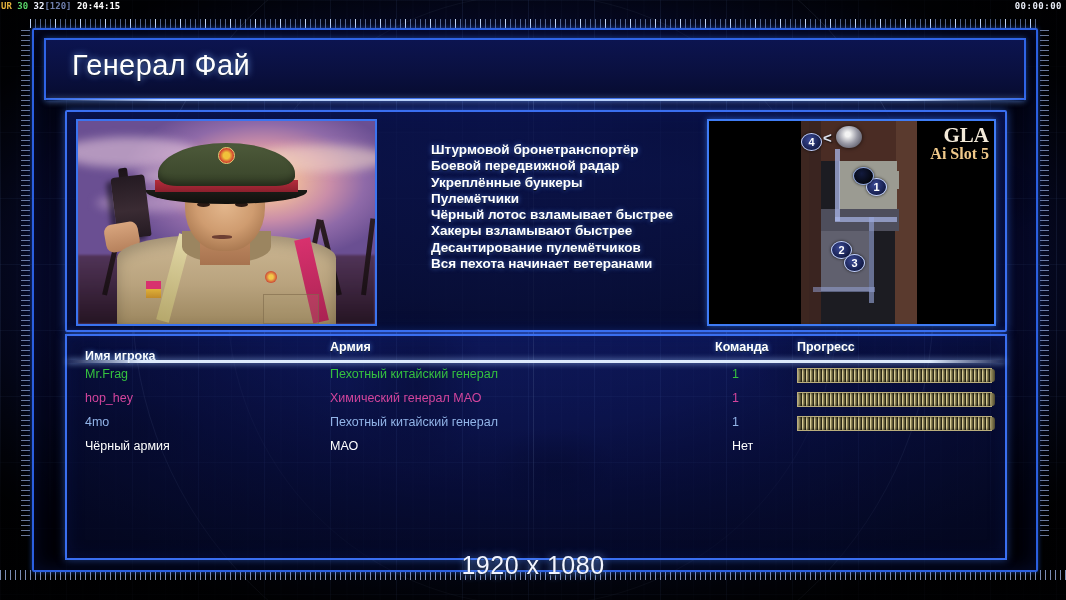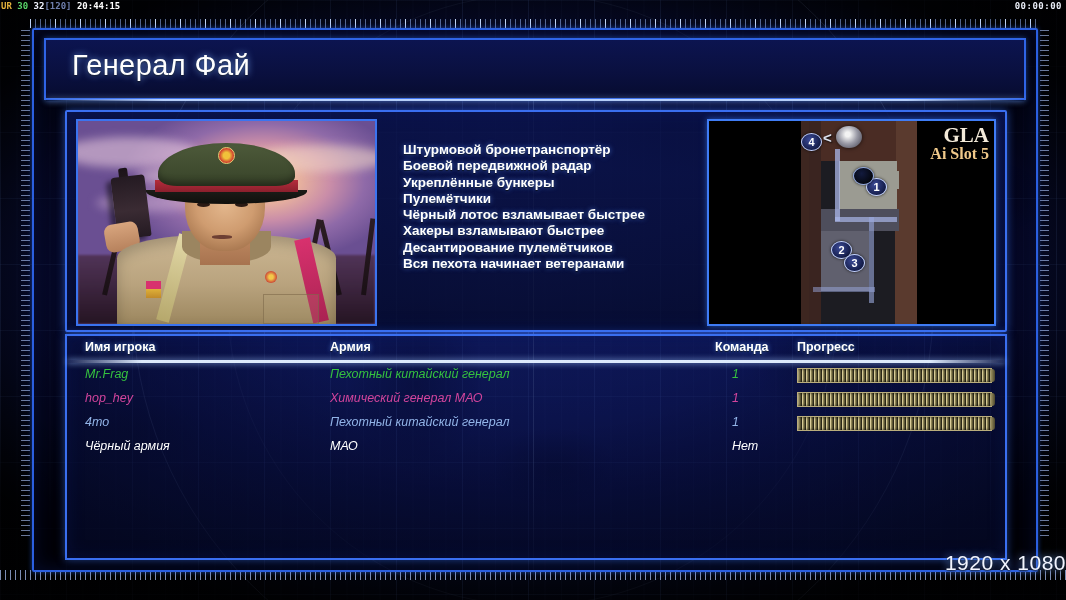--- a/index.html
+++ b/index.html
@@ -225,21 +225,21 @@
     position:absolute;right:33%;bottom:20%;width:12px;height:12px;border-radius:50%;
     background:radial-gradient(circle,#f2c84a 25%,#c4282f 80%);
   }
   .p-pocket{
     position:absolute;right:19%;bottom:0;width:18%;height:14%;
     border:1px solid rgba(120,100,70,.55);background:rgba(180,160,120,.18);
   }
 
   
   .abilities{
-    position:absolute;left:336px;top:30px;width:300px;
+    position:absolute;left:364px;top:30px;width:300px;
   }
   .abilities li{
     list-style:none;font-size:13.5px;font-weight:bold;color:#ffffff;
     line-height:16.3px;white-space:nowrap;
     text-shadow:0 0 5px rgba(90,140,255,.75), 0 1px 1px #000;
   }
   .abilities ul{margin:0;padding:0;}
 
   
   .minimap{
@@ -284,30 +284,30 @@
     background:linear-gradient(to bottom, rgba(10,18,74,.55), rgba(6,12,50,.55));
     box-shadow:0 0 8px rgba(60,120,250,.5), inset 0 0 16px rgba(10,25,95,.4);
   }
   .hdr{
     position:absolute;left:0;right:0;top:4px;height:20px;
   }
   .hdr span{
     position:absolute;font-size:12.5px;font-weight:bold;color:#ffffff;
     text-shadow:0 0 5px rgba(90,150,255,.8),0 1px 1px #000;white-space:nowrap;
   }
-  .hdr .c-name{left:18px;}
+  .hdr .c-name{left:18px;margin-top:9px;}
   .hdr .c-army{left:263px;}
   .hdr .c-team{left:648px;}
   .hdr .c-prog{left:730px;}
   .hdr-rule{
     position:absolute;left:0;right:0;top:24px;height:3px;
     background:linear-gradient(to right, rgba(140,180,255,.15), rgba(225,238,255,.98) 8%, rgba(225,238,255,.98) 92%, rgba(140,180,255,.15));
     box-shadow:0 0 6px rgba(160,200,255,.85);
   }
-  .rows{position:absolute;left:0;right:13px;top:28px;font-style:italic;}
+  .rows{position:absolute;left:0;right:13px;top:28px;}
   .row{position:relative;height:24px;}
   .row span{position:absolute;font-size:12.5px;white-space:nowrap;top:3px;}
   .row .c-name{left:18px;}
   .row .c-army{left:263px;}
   .row .c-team{left:665px;}
   .bar{
     position:absolute;left:730px;top:4px;width:193px;height:13px;
     border:1px solid #b9ad7b;
     background-image:
       repeating-linear-gradient(to right,
@@ -317,22 +317,22 @@
         #2a2718 3px, #2a2718 4px);
     box-shadow:inset 0 0 3px rgba(0,0,0,.7);
   }
   .bar-cap{
     position:absolute;right:-4px;top:0;width:4px;height:100%;
     background:linear-gradient(to right,#9a8f5e,#4a452c);border-radius:0 3px 3px 0;
   }
 
   
   #res-text{
-    position:absolute;left:0;right:0;top:551px;text-align:right;
-    font-size:21px;color:#f2f5ff;letter-spacing:.5px;
+    position:absolute;left:0;right:0;top:551px;text-align:center;
+    font-size:25px;color:#f2f5ff;letter-spacing:.5px;
     text-shadow:0 0 8px rgba(120,170,255,.9),0 1px 2px #000;
   }
 </style>
 </head>
 <body>
 
 <div id="screen">
 
   <div class="bg-base"></div>
   <div class="bg-continents"></div>

